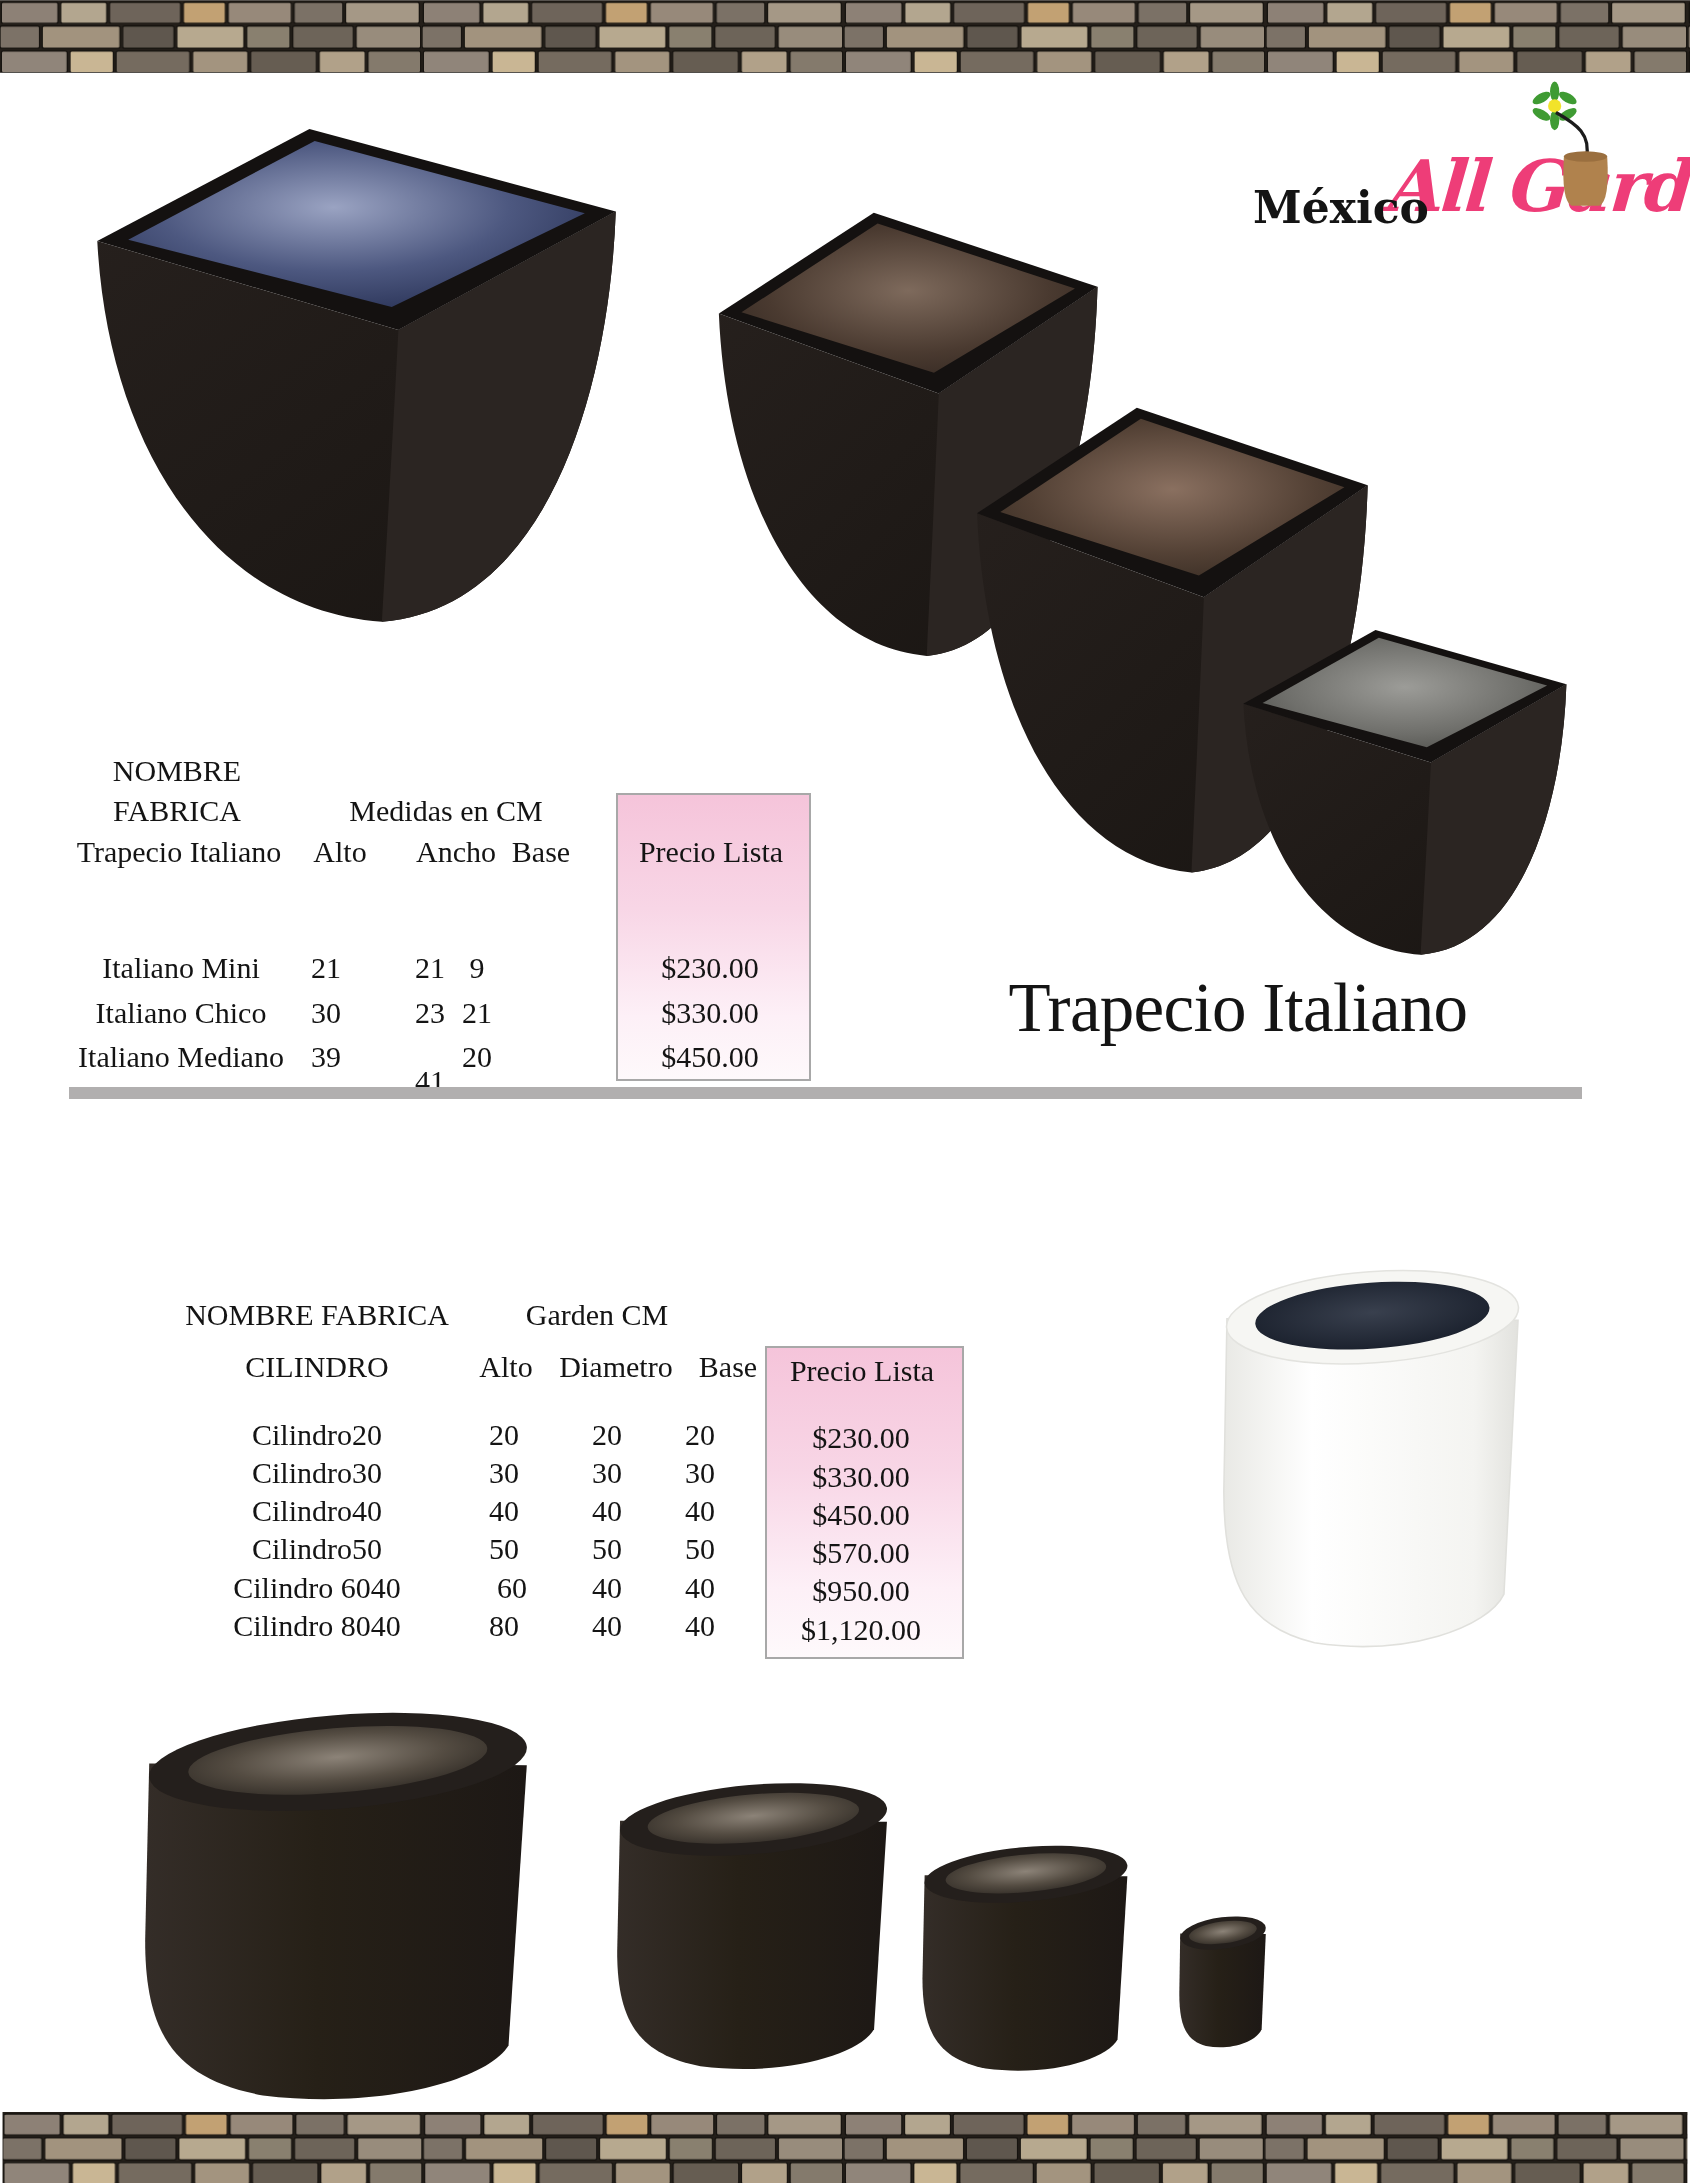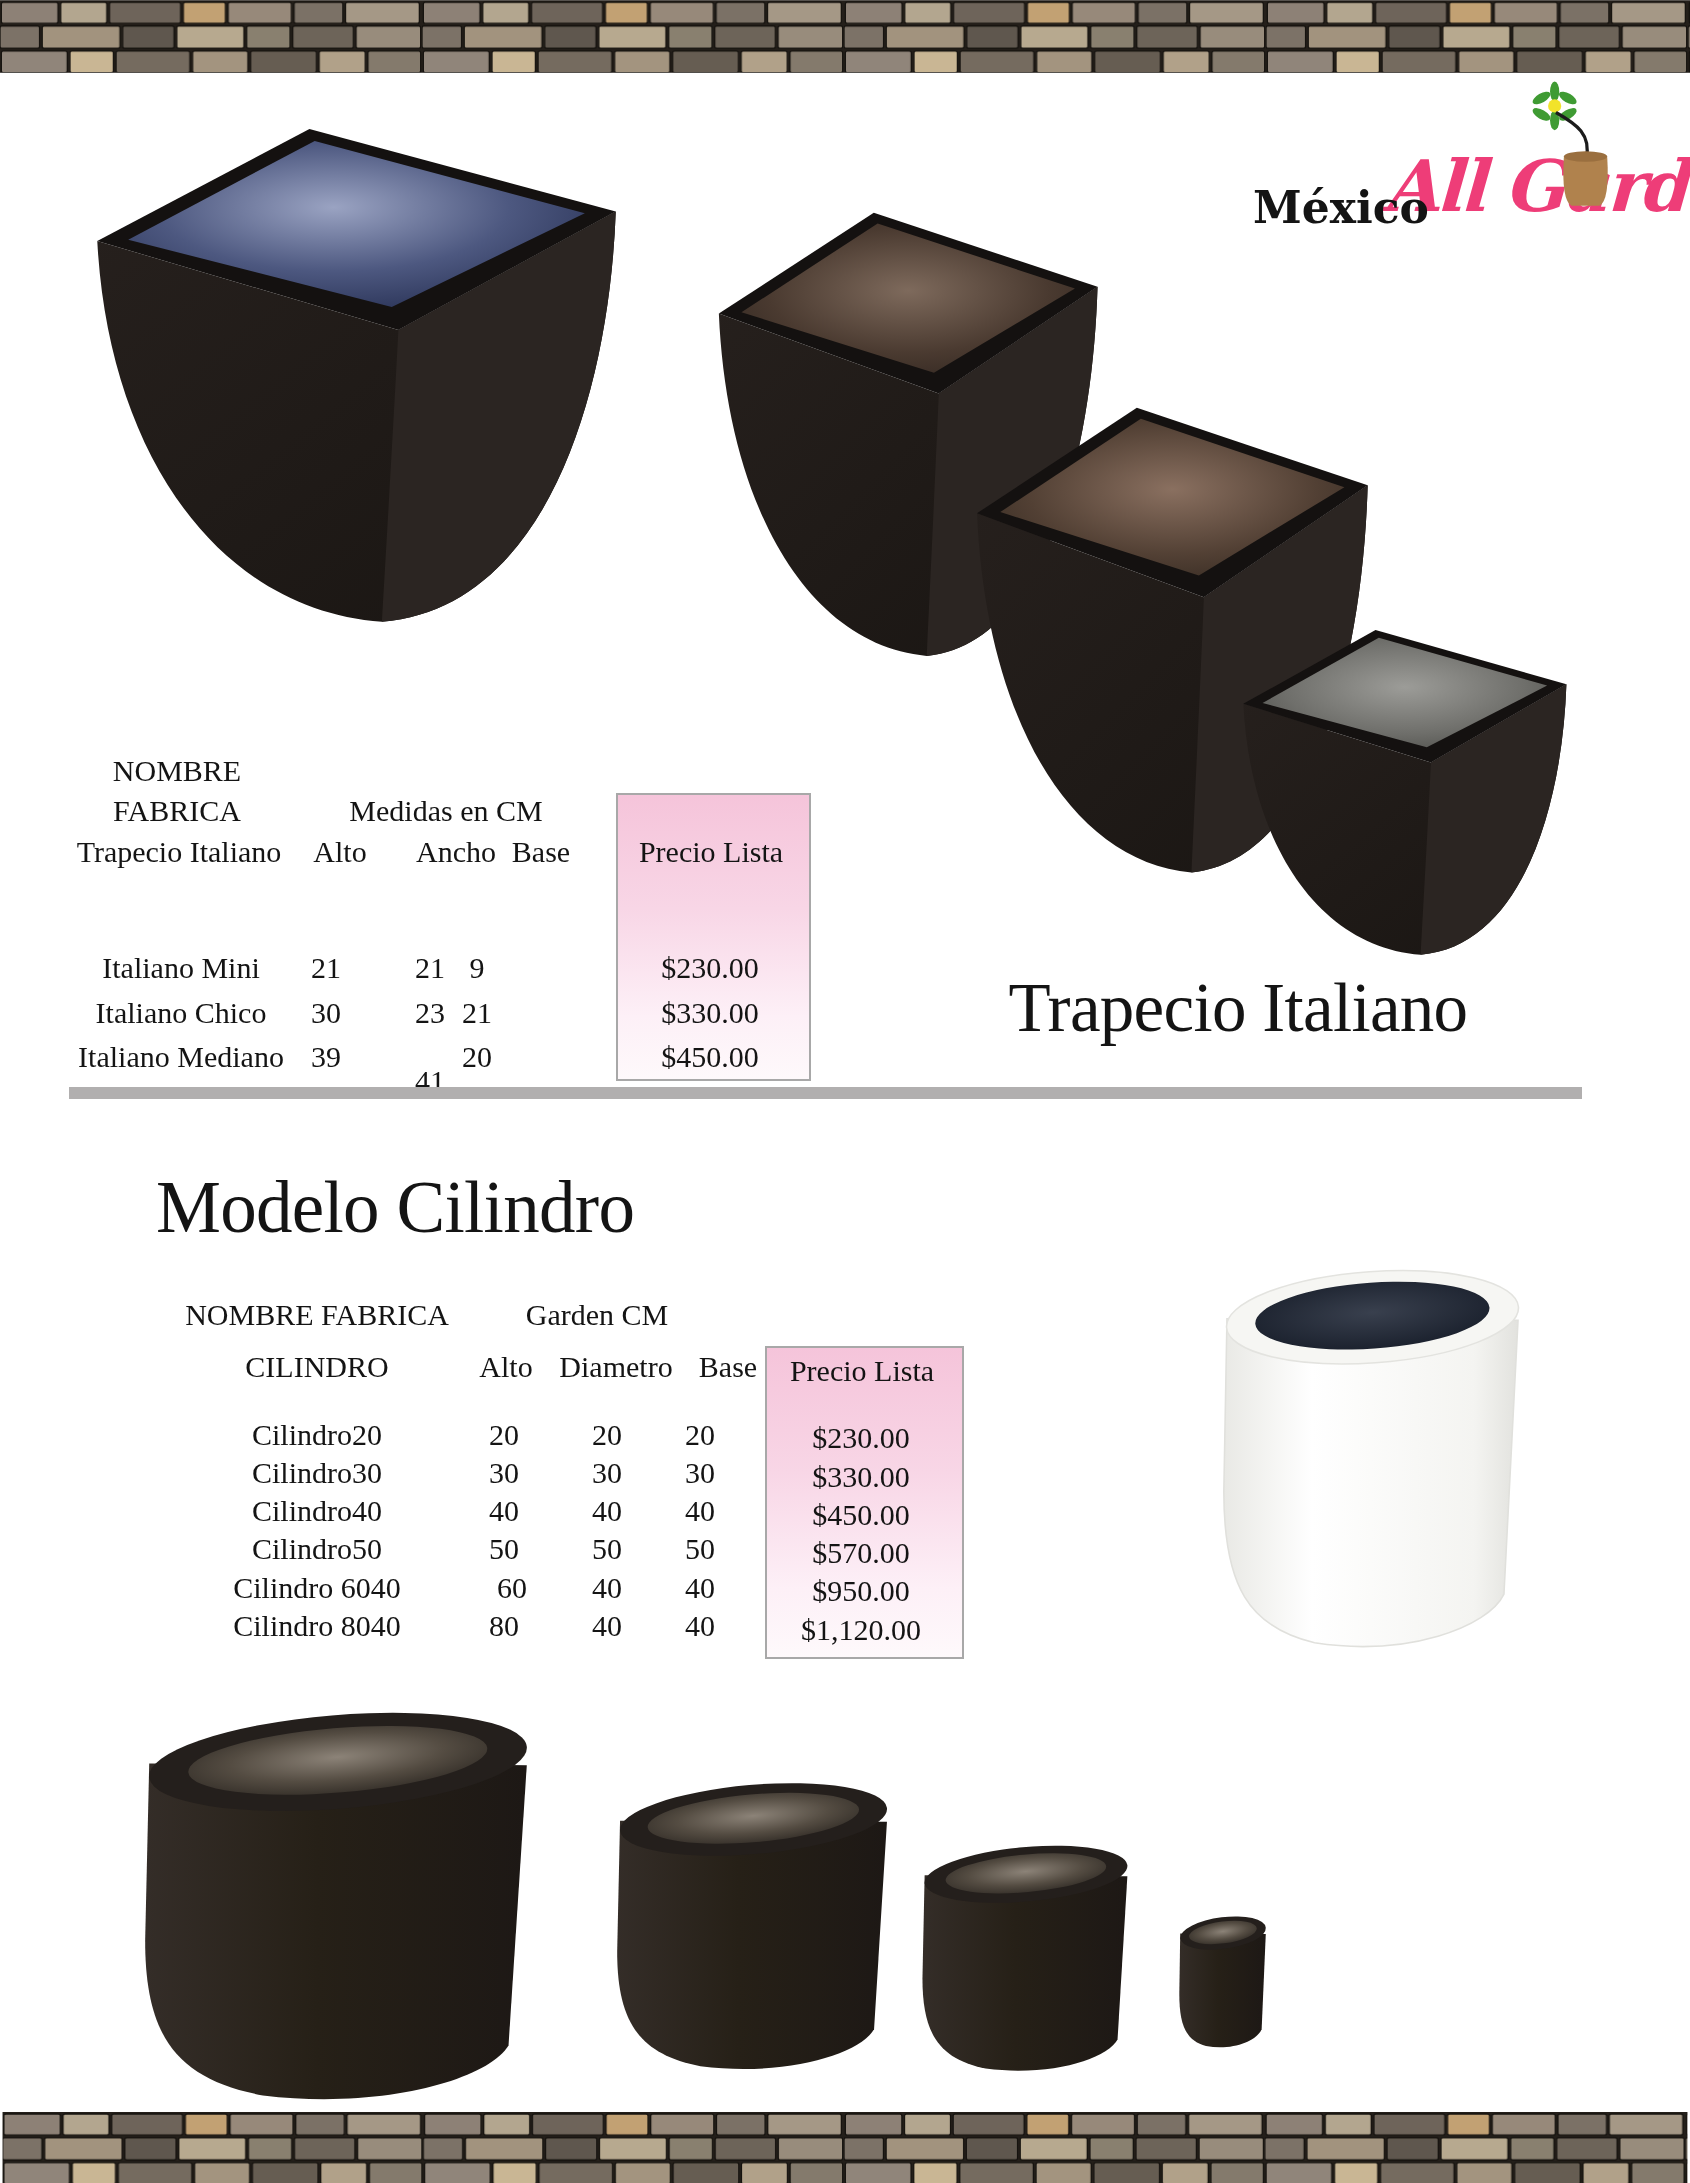--- a/index.html
+++ b/index.html
@@ -183,21 +183,20 @@
   <div class="ctr t" style="left:181px;top:1056px;">Italiano Mediano</div>
   <div class="ctr t" style="left:326px;top:1056px;">39</div>
   <div class="ctr t" style="left:430px;top:1056px;margin-top:24px;">41</div>
   <div class="ctr t" style="left:477px;top:1056px;">20</div>
   <div class="ctr t" style="left:710px;top:1056px;">$450.00</div>
 
   <div class="ctr title-big" style="left:1238px;top:1008px;">Trapecio Italiano</div>
 
   <div class="divider" style="left:69px;top:1087px;width:1513px;height:12px;"></div>
 
-  <div class="abs title-big2" style="left:156px;top:1166px;">Modelo Cilindro</div>
 
   <div class="ctr t" style="left:317px;top:1314px;">NOMBRE FABRICA</div>
   <div class="ctr t" style="left:597px;top:1314px;">Garden CM</div>
   <div class="ctr t" style="left:317px;top:1366px;">CILINDRO</div>
   <div class="ctr t" style="left:506px;top:1366px;">Alto</div>
   <div class="ctr t" style="left:616px;top:1366px;">Diametro</div>
   <div class="ctr t" style="left:728px;top:1366px;">Base</div>
 
   <div class="pricebox" style="left:765px;top:1346px;width:195px;height:309px;"></div>
   <div class="ctr t" style="left:862px;top:1370px;">Precio Lista</div>

